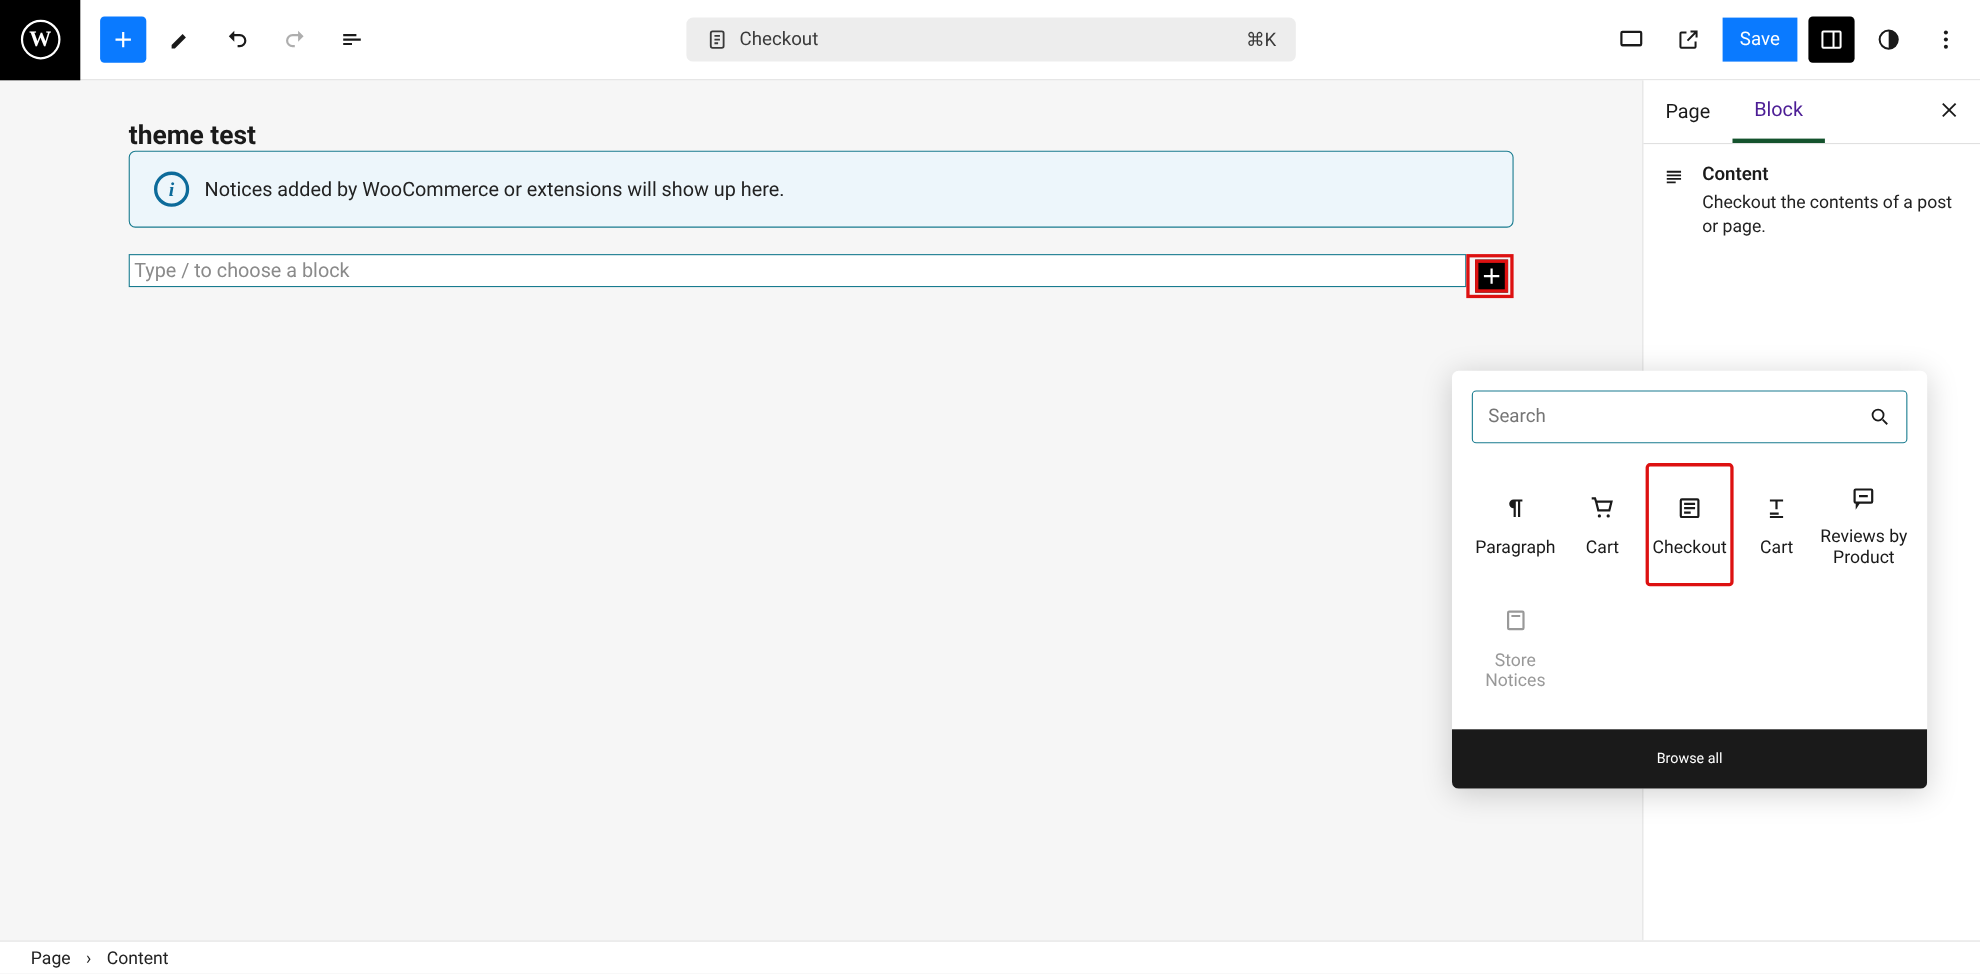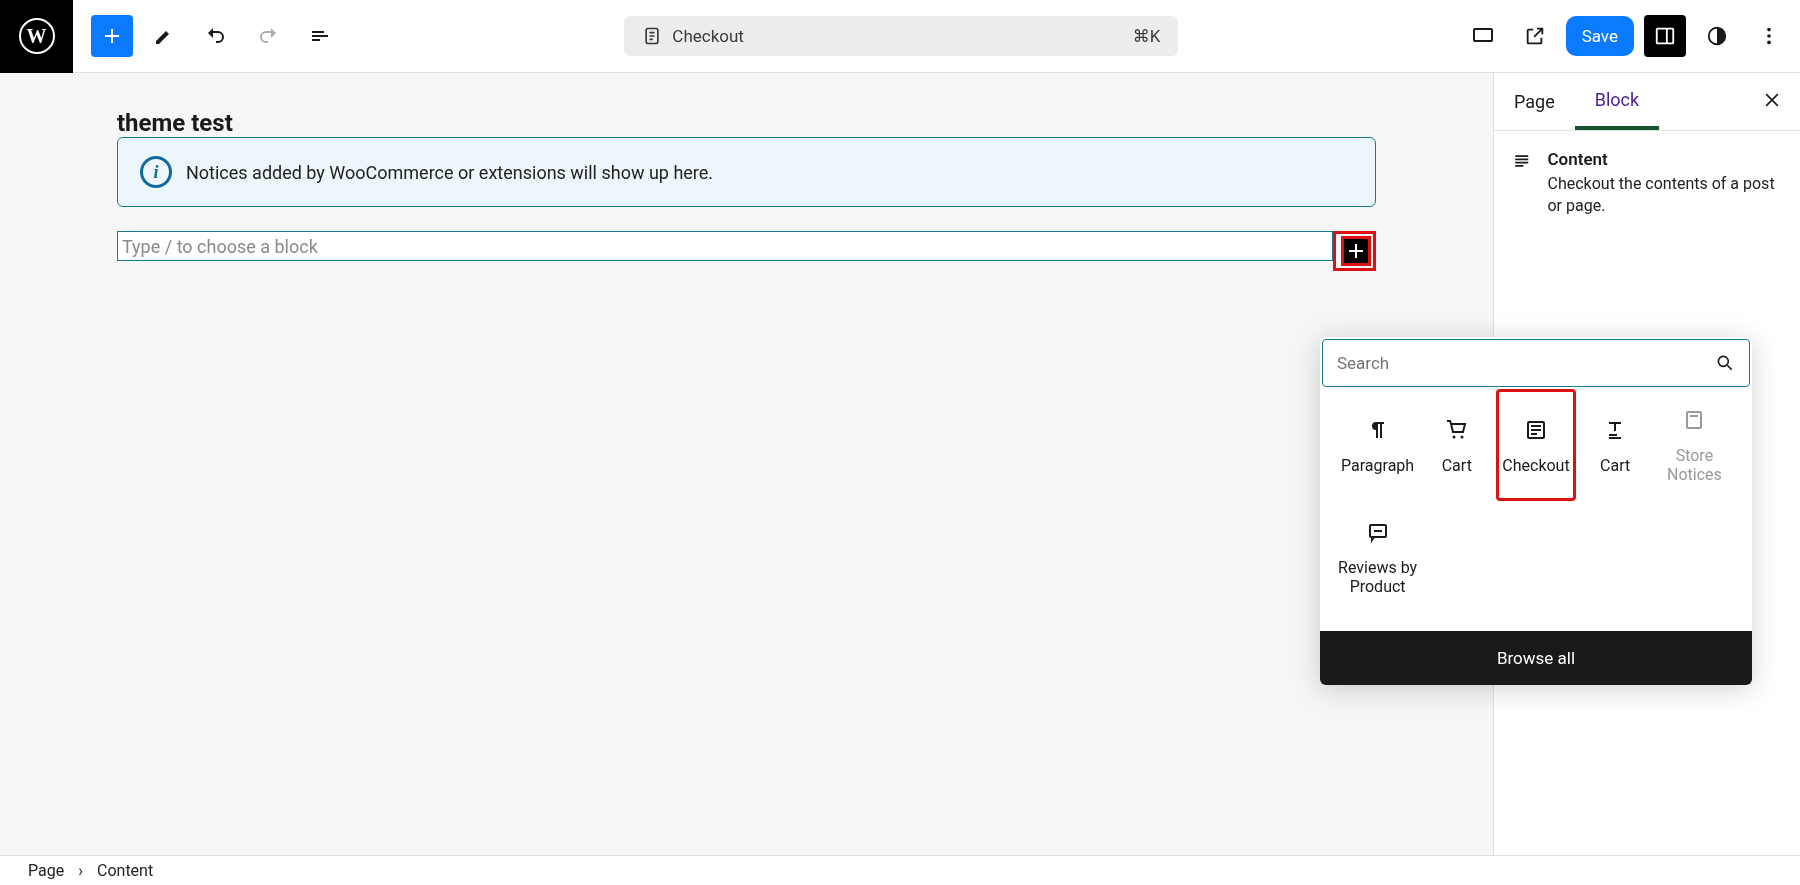--- a/index.html
+++ b/index.html
@@ -10,49 +10,49 @@
 .wp-logo{width:36px;height:36px;border:2.5px solid #fff;border-radius:50%;display:flex;align-items:center;justify-content:center;color:#fff;font-weight:bold;font-size:20px;font-family:Georgia,serif}
 .tb-btn{width:42px;height:42px;display:flex;align-items:center;justify-content:center;border-radius:4px;margin-left:10px;cursor:pointer}
 .tb-btn.inserter{background:#0a7aff;margin-left:18px}
 .tb-btn svg{width:24px;height:24px}
 .topbar-center{flex:1;display:flex;justify-content:center}
 .doc-bar{width:554px;height:40px;background:#ededed;border-radius:6px;display:flex;align-items:center;justify-content:space-between;padding:0 18px;color:#3a3a3a;font-size:17px}
 .doc-bar-l{display:flex;align-items:center;gap:10px}
 .topbar-right{display:flex;align-items:center;gap:10px}
 .tb-r-btn{width:42px;height:42px;display:flex;align-items:center;justify-content:center;border-radius:4px;cursor:pointer}
 .tb-r-btn.active{background:#000}
-.save-btn{background:#0a7aff;color:#fff;font-size:17px;padding:10px 16px;border-radius:10px;cursor:pointer}
+.save-btn{background:#0a7aff;color:#fff;font-size:17px;padding:10px 16px;border-radius:0;cursor:pointer}
 .editor{position:absolute;top:73px;left:0;right:307px;bottom:30px;overflow:auto;padding-top:36px;padding-left:117px;padding-right:117px}
 .page-title{font-size:24px;font-weight:700;color:#1a1a1a;}
 .notice{border:1px solid #187b8f;background:#edf6fb;border-radius:6px;padding:18px 22px;display:flex;align-items:center;gap:14px;font-size:18px;color:#222}
 .notice-i{width:32px;height:32px;border:3px solid #0d6b9a;border-radius:50%;display:flex;align-items:center;justify-content:center;color:#0d6b9a;font-weight:bold;font-size:18px;font-family:Georgia,serif;font-style:italic}
 .block-row{display:flex;margin-top:24px;align-items:flex-start}
 .block-input{flex:1;border:1px solid #187b8f;background:#fff;height:30px;display:flex;align-items:center;padding:0 4px;font-size:18px;color:#8a8a8a}
 .add-block{width:30px;height:30px;background:#000;display:flex;align-items:center;justify-content:center;margin-left:3px;border:3px solid #d11}
 .add-block svg{width:24px;height:24px}
 .highlight-wrap{border:3px solid #d11;padding:2px;display:inline-block}
 .sidebar{position:absolute;top:73px;right:0;width:307px;bottom:30px;background:#fff;border-left:1px solid #e0e0e0}
 .side-tabs{display:flex;align-items:center;border-bottom:1px solid #e0e0e0;height:58px}
 .side-tab{padding:0 20px;height:100%;display:flex;align-items:center;font-size:18px;color:#1a1a1a;cursor:pointer}
 .side-tab.active{border-bottom:4px solid #14532d;color:#4c1d95}
 .side-close{margin-left:auto;padding:0 18px;cursor:pointer}
 .side-body{padding:18px 18px}
 .side-content-row{display:flex;gap:16px}
 .side-content-title{font-weight:600;font-size:17px;color:#1a1a1a}
 .side-content-desc{font-size:16px;color:#222;margin-top:4px;line-height:1.35}
 .popover{position:absolute;left:1320px;top:337px;width:432px;background:#fff;border-radius:6px;box-shadow:0 4px 28px rgba(0,0,0,.18);overflow:hidden}
-.pop-search-wrap{padding:2px}
+.pop-search-wrap{padding:18px}
 .pop-search{width:100%;height:48px;border:1px solid #187b8f;border-radius:4px;display:flex;align-items:center;justify-content:space-between;padding:0 14px}
 .pop-search input{border:none;outline:none;font-size:17px;flex:1;color:#444}
 .pop-grid{display:grid;grid-template-columns:repeat(5,1fr);padding:0 18px 18px}
 .pop-item{display:flex;flex-direction:column;align-items:center;justify-content:center;height:112px;font-size:16px;color:#1a1a1a;cursor:pointer;border-radius:4px;text-align:center}
 .pop-item.highlighted{border:3px solid #d11}
 .pop-item.disabled{color:#999}
 .pop-item .ic{width:28px;height:28px;margin-bottom:12px;display:flex;align-items:center;justify-content:center}
-.pop-browse{background:#1a1a1a;color:#fff;text-align:center;height:54px;display:flex;align-items:center;justify-content:center;font-size:17px;cursor:pointer}
+.pop-browse{background:#1a1a1a;color:#fff;text-align:center;height:54px;display:flex;align-items:center;justify-content:center;font-size:13px;cursor:pointer}
 .footer{position:absolute;bottom:0;left:0;right:0;height:30px;background:#fff;border-top:1px solid #e0e0e0;display:flex;align-items:center;padding:0 28px;font-size:16px;color:#222;gap:14px}
 </style>
 </head>
 <body>
 
 <div class="topbar">
   <div class="topbar-left">
     <div class="wp-home">
       <div class="wp-logo">W</div>
     </div>
@@ -211,38 +211,38 @@
       <span>Checkout</span>
     </div>
     <div class="pop-item">
       <div class="ic">
           <svg width="24" height="24" viewBox="0 0 24 24">
             <path d="M6 5h12M12 5v8M6 17h8M6 20h12" stroke="#1a1a1a" stroke-width="2"></path>
           </svg>
         </div>
       <span>Cart</span>
     </div>
-    <div class="pop-item disabled">
-      <div class="ic">
-          <svg width="24" height="24" viewBox="0 0 24 24">
-            <rect x="5" y="4" width="14" height="16" rx="1" fill="none" stroke="#999" stroke-width="2"></rect>
-            <path d="M8 8h8" stroke="#999" stroke-width="2"></path>
-          </svg>
-        </div>
-      <span>Store Notices</span>
-    </div>
     <div class="pop-item">
       <div class="ic">
           <svg width="24" height="24" viewBox="0 0 24 24">
             <rect x="4" y="5" width="16" height="12" rx="1" fill="none" stroke="#1a1a1a" stroke-width="2"></rect>
             <path d="M8 17l-2 3v-3" fill="none" stroke="#1a1a1a" stroke-width="2"></path>
             <path d="M8 11h8" stroke="#1a1a1a" stroke-width="2"></path>
           </svg>
         </div>
       <span>Reviews by Product</span>
+    </div>
+    <div class="pop-item disabled">
+      <div class="ic">
+          <svg width="24" height="24" viewBox="0 0 24 24">
+            <rect x="5" y="4" width="14" height="16" rx="1" fill="none" stroke="#999" stroke-width="2"></rect>
+            <path d="M8 8h8" stroke="#999" stroke-width="2"></path>
+          </svg>
+        </div>
+      <span>Store Notices</span>
     </div>
   </div>
   <div class="pop-browse">Browse all</div>
 </div>
 
 <div class="footer">
   <span>Page</span>
   <span>›</span>
   <span>Content</span>
 </div>

